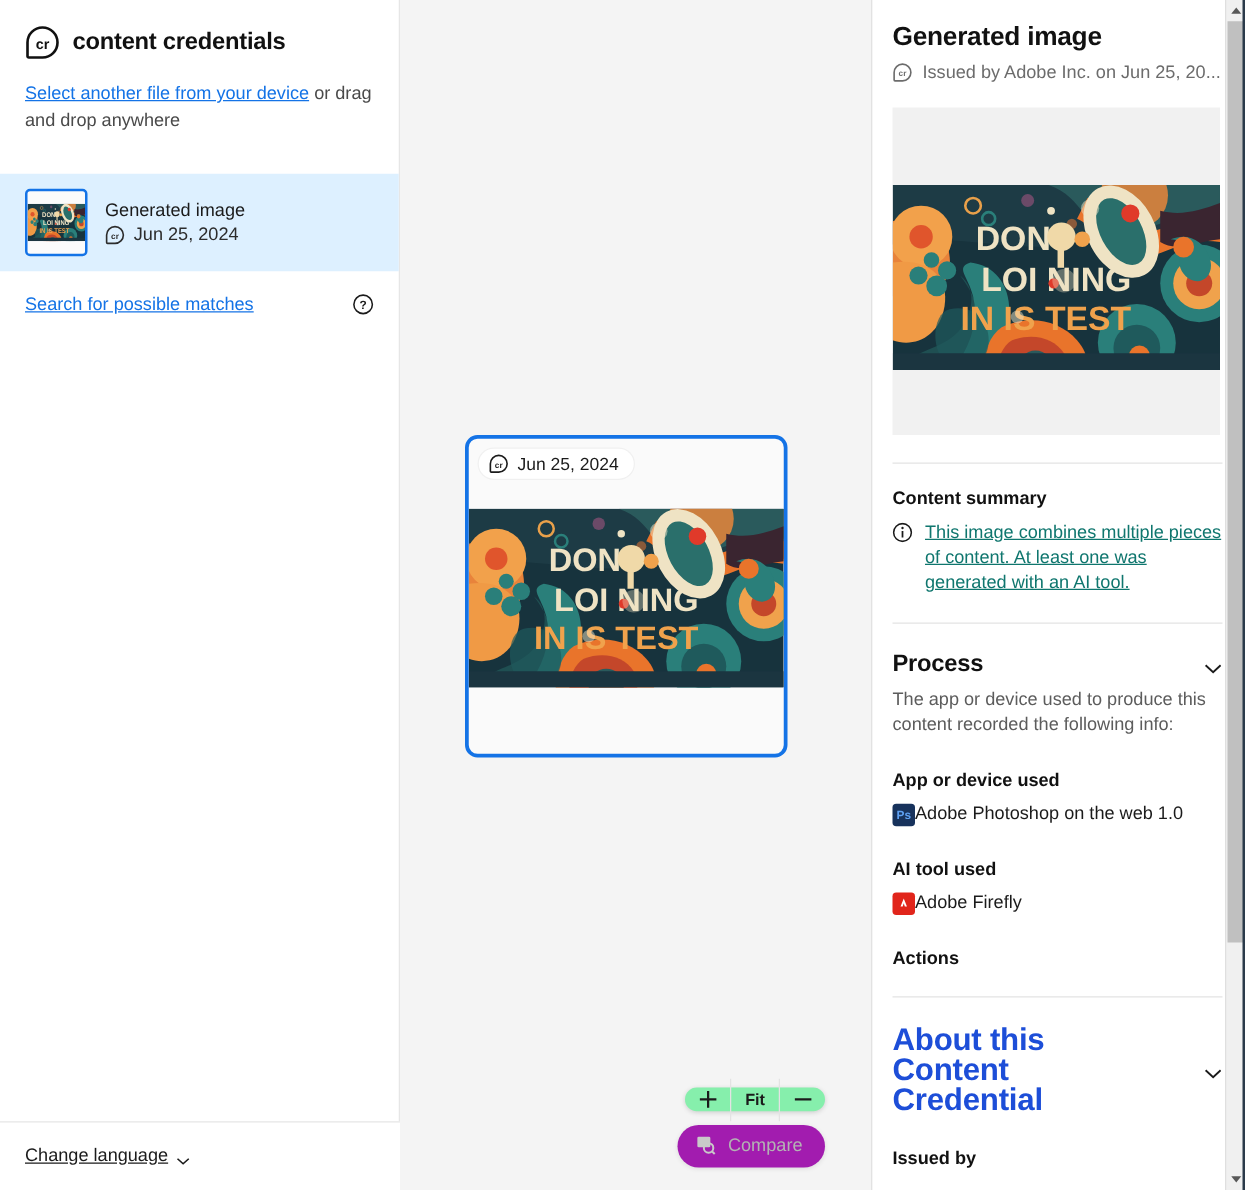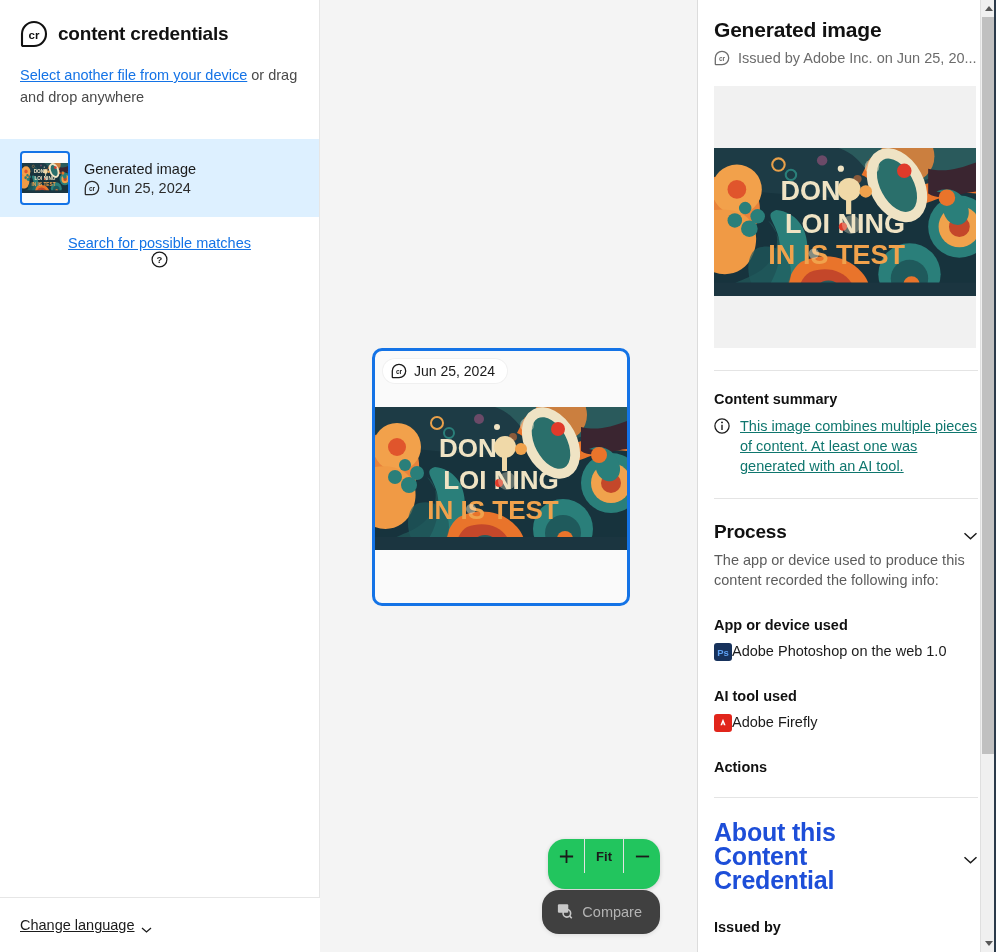--- a/index.html
+++ b/index.html
@@ -55,21 +55,20 @@
   .asset-name { font-size: 14.5px; color: #1b1b1b; }
   .asset-date {
     display: flex; align-items: center; gap: 7px;
     font-size: 14.5px; color: #2c2c2c;
   }
   .cr-badge { width: 16px; height: 16px; flex: 0 0 16px; }
 
   .matches-row {
     display: flex; align-items: center; justify-content: space-between;
     padding: 18px 20px 0 20px;
-    flex-direction: column;
   }
   .matches-row a {
     font-size: 14.5px; color: #1473e6; text-decoration: underline;
   }
   .help-ico { width: 17px; height: 17px; cursor: pointer; }
 
   .lang-bar {
     position: absolute; left: 0; bottom: 0; width: 320px;
     border-top: 1px solid #e6e6e6;
     padding: 18px 20px;
@@ -109,42 +108,42 @@
     z-index: 3;
   }
   .card-art {
     position: absolute; left: 0; top: 56px;
     width: 252px; height: 143px;
     display: block;
   }
 
   .zoom-ctl {
     position: absolute; right: 37px; bottom: 63px;
-    height: 50px;
-    background: #22c55e; border-radius: 17px;
+    height: 19px;
+    background: #86efac; border-radius: 17px;
     box-shadow: 0 1px 4px rgba(0,0,0,0.16);
-    display: flex; align-items: flex-start;
+    display: flex; align-items: center;
   }
   .zoom-btn {
     width: 36px; height: 34px;
     display: flex; align-items: center; justify-content: center;
     cursor: pointer; background: transparent; border: none;
   }
   .zoom-fit {
     padding: 0 11px; height: 34px;
     display: flex; align-items: center; justify-content: center;
     font-size: 13px; font-weight: bold; color: #1b1b1b;
     cursor: pointer;
     border-left: 1px solid #e3e3e3;
     border-right: 1px solid #e3e3e3;
   }
   .compare-btn {
     position: absolute; right: 37px; bottom: 18px;
-    height: 44px; padding: 0 18px 0 14px;
-    background: #404040; border-radius: 17px;
+    height: 34px; padding: 0 18px 0 14px;
+    background: #a21caf; border-radius: 17px;
     box-shadow: 0 1px 4px rgba(0,0,0,0.10);
     display: flex; align-items: center; gap: 9px;
     font-size: 14.5px; color: #b3b3b3;
     cursor: default;
   }
 
   
   .panel {
     width: 298px; flex: 0 0 298px;
     height: 952px;

